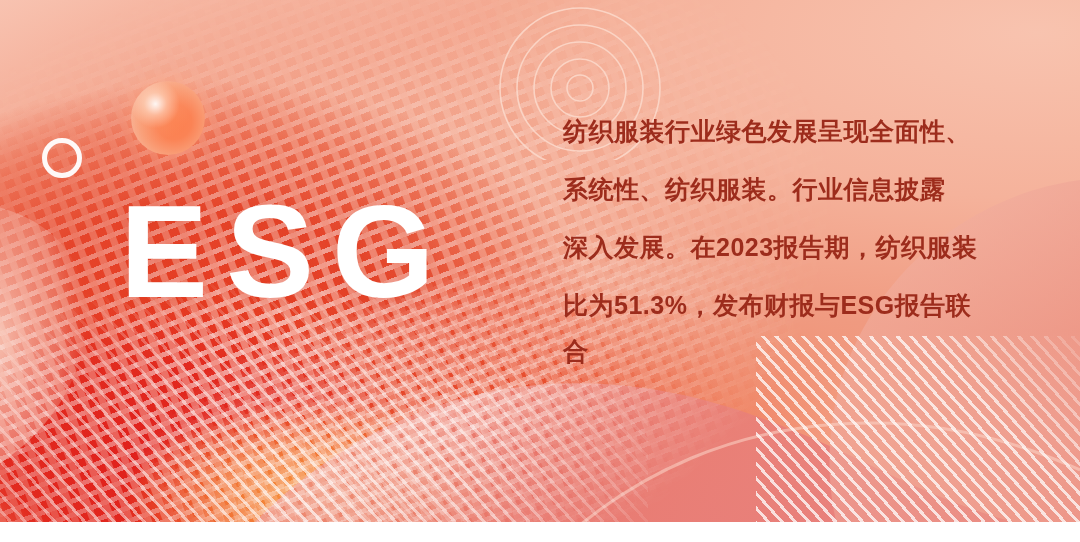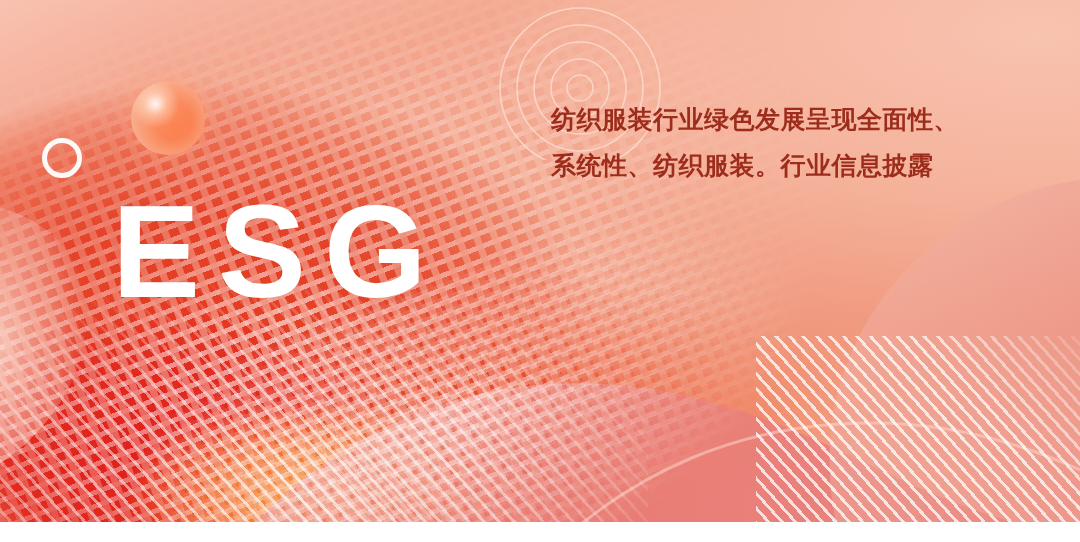--- a/index.html
+++ b/index.html
@@ -116,42 +116,42 @@
   
   .ring-small{
     position:absolute;left:42px;top:138px;width:40px;height:40px;border-radius:50%;
     border:5px solid rgba(255,255,255,0.95);
     box-sizing:border-box;
     filter:blur(0.4px);
   }
 
   
   .esg{
-    position:absolute;left:112px;top:186px;
+    position:absolute;left:120px;top:186px;
     font-family:"Liberation Sans","DejaVu Sans",sans-serif;
     font-weight:700;
     font-size:132px;
     line-height:1;
     letter-spacing:18px;
     color:#ffffff;
     text-shadow:0 2px 14px rgba(200,50,20,0.18);
     user-select:none;
   }
 
   
   .copy{
     position:absolute;left:551px;top:96px;width:452px;
     font-family:"Liberation Sans","DejaVu Sans",sans-serif;
     font-size:25px;
     font-weight:600;
     line-height:46px;
     color:#9d2c1c;
     letter-spacing:0.5px;
   }
-  .copy p{margin:0;}
+  .copy p{margin:12px;}
 
   
   .bottom-strip{
     position:absolute;left:0;bottom:0;width:1080px;height:20px;background:#ffffff;
   }
 </style>
 </head>
 <body>
 
 <div class="banner">
@@ -211,16 +211,18 @@
   </svg>
 
   <div class="sphere"></div>
   <div class="ring-small"></div>
 
   <div class="esg">ESG</div>
 
   <div class="copy">
     <p>纺织服装行业绿色发展呈现全面性、</p>
     <p>系统性、纺织服装。行业信息披露</p>
+    <p>深入发展。在2023报告期，纺织服装</p>
+    <p>比为51.3%，发布财报与ESG报告联合</p>
   </div>
 
   <div class="bottom-strip"></div>
 </div>
 
 </body></html>

